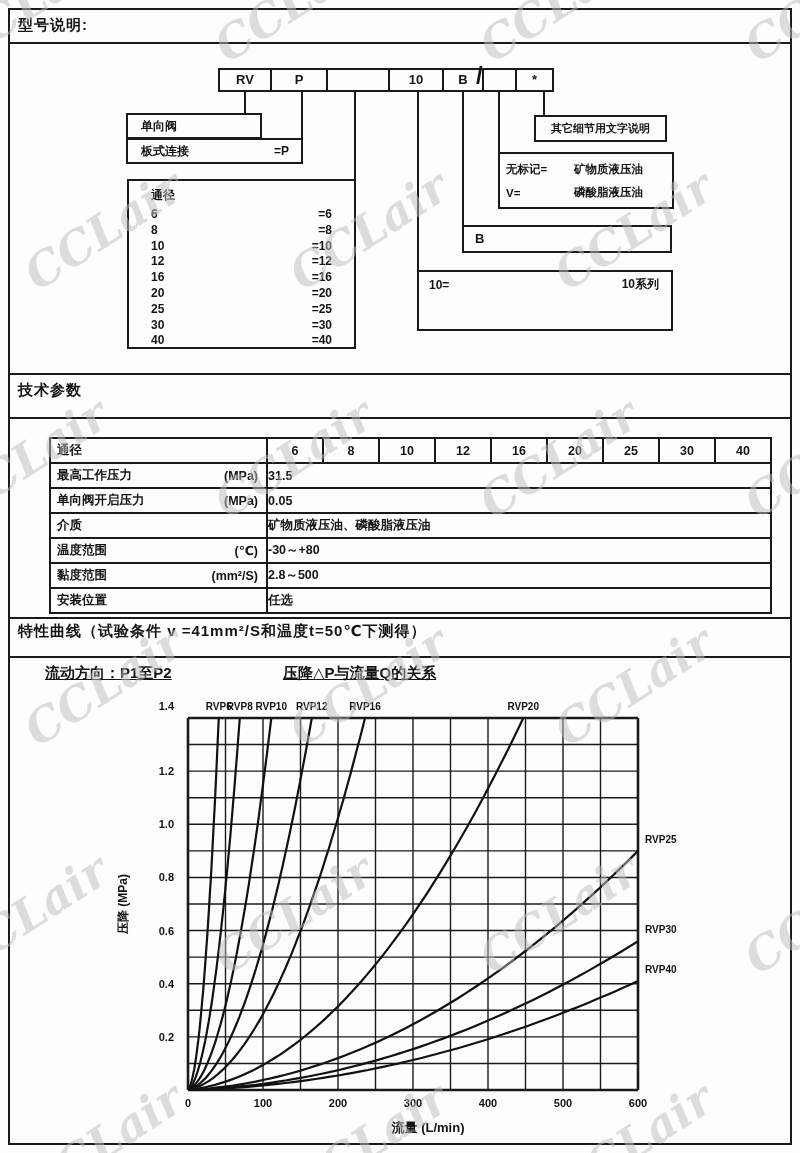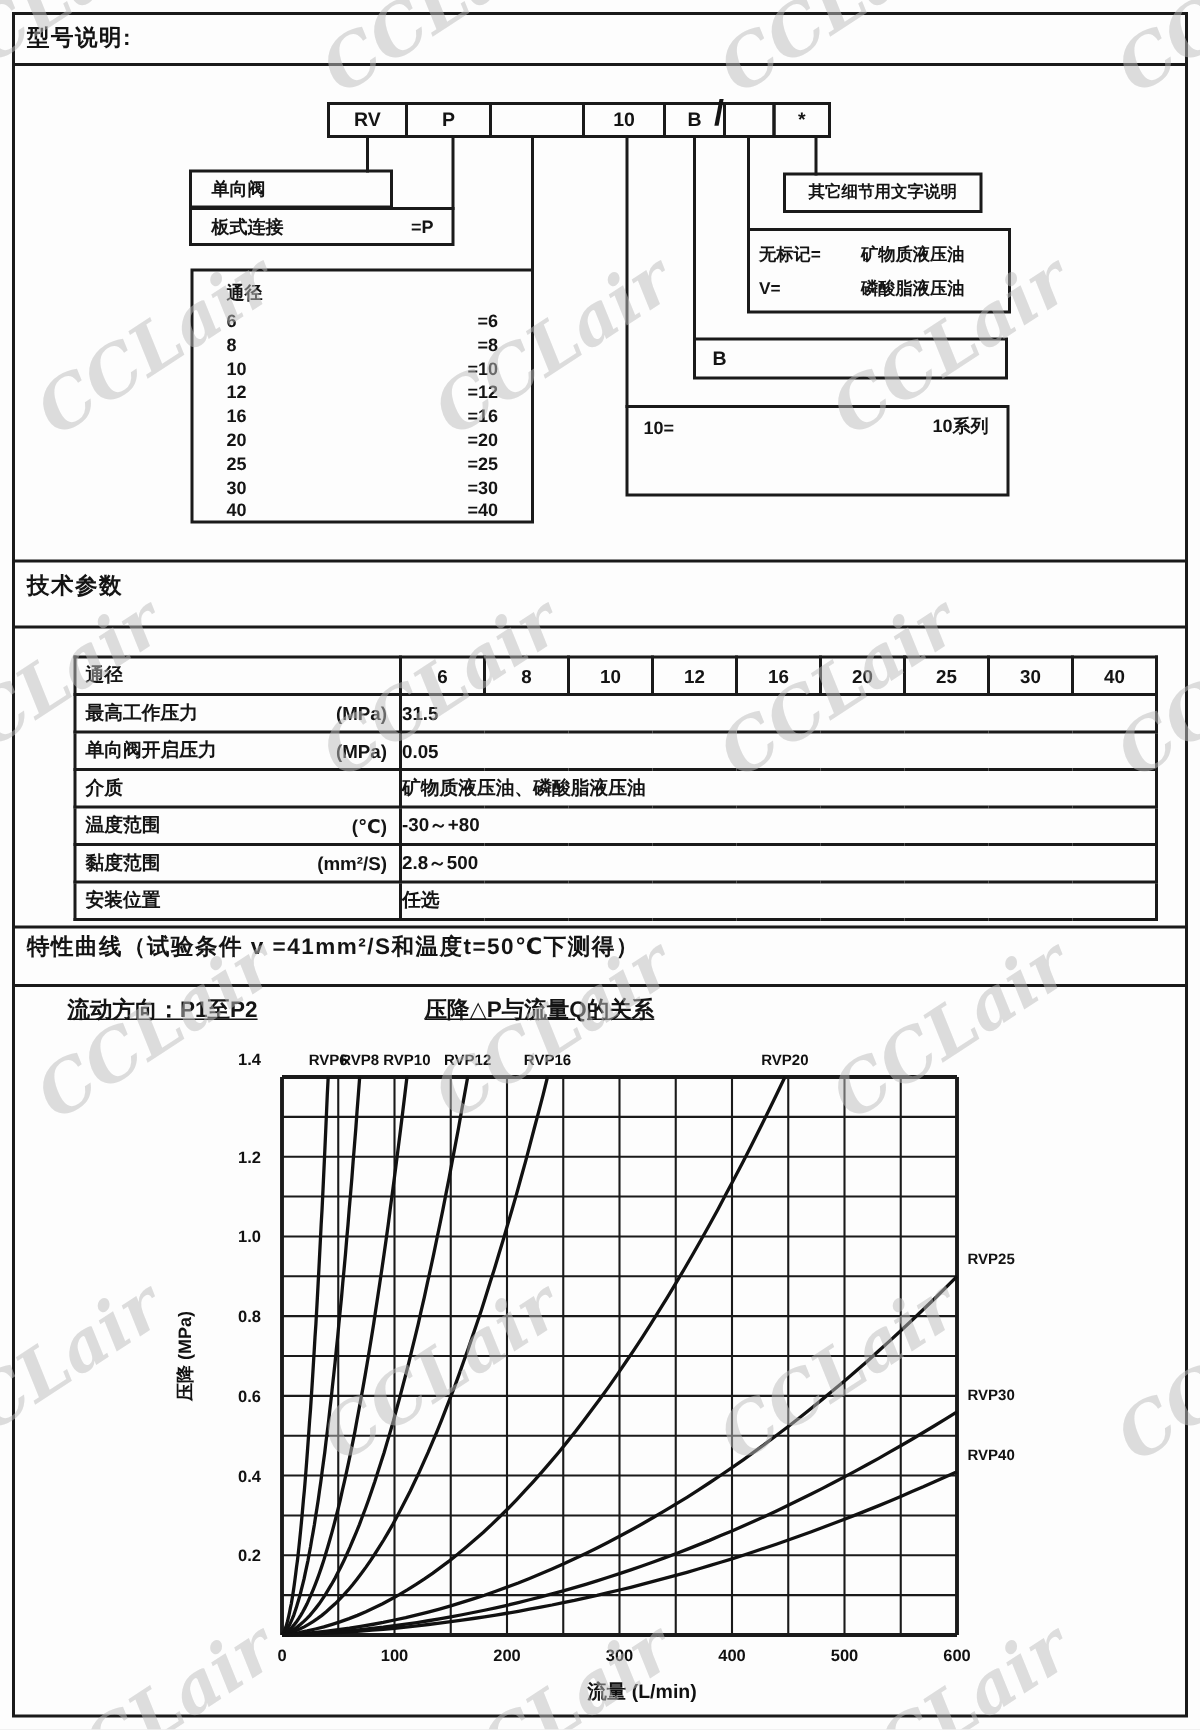--- a/index.html
+++ b/index.html
@@ -133,21 +133,21 @@
             <span>30</span>
             <span>=30</span>
           </div>
           <div class="bore-row">
             <span>40</span>
             <span>=40</span>
           </div>
         </div>
     </div>
 
-    <div class="dbox" style="left:522px;top:115px;width:133px;height:27px;line-height:23px;text-align:center;font-size:11px">其它细节用文字说明</div>
+    <div class="dbox" style="left:534px;top:115px;width:133px;height:27px;line-height:23px;text-align:center;font-size:11px">其它细节用文字说明</div>
 
     <div class="dbox" style="left:498px;top:152px;width:176px;height:57px;padding:4px 6px">
       <div id="fluid-rows">
           <div class="fluid-row">
             <span class="fluid-key">无标记=</span>
             <span class="fluid-val">矿物质液压油</span>
           </div>
           <div class="fluid-row">
             <span class="fluid-key">V=</span>
             <span class="fluid-val">磷酸脂液压油</span>

